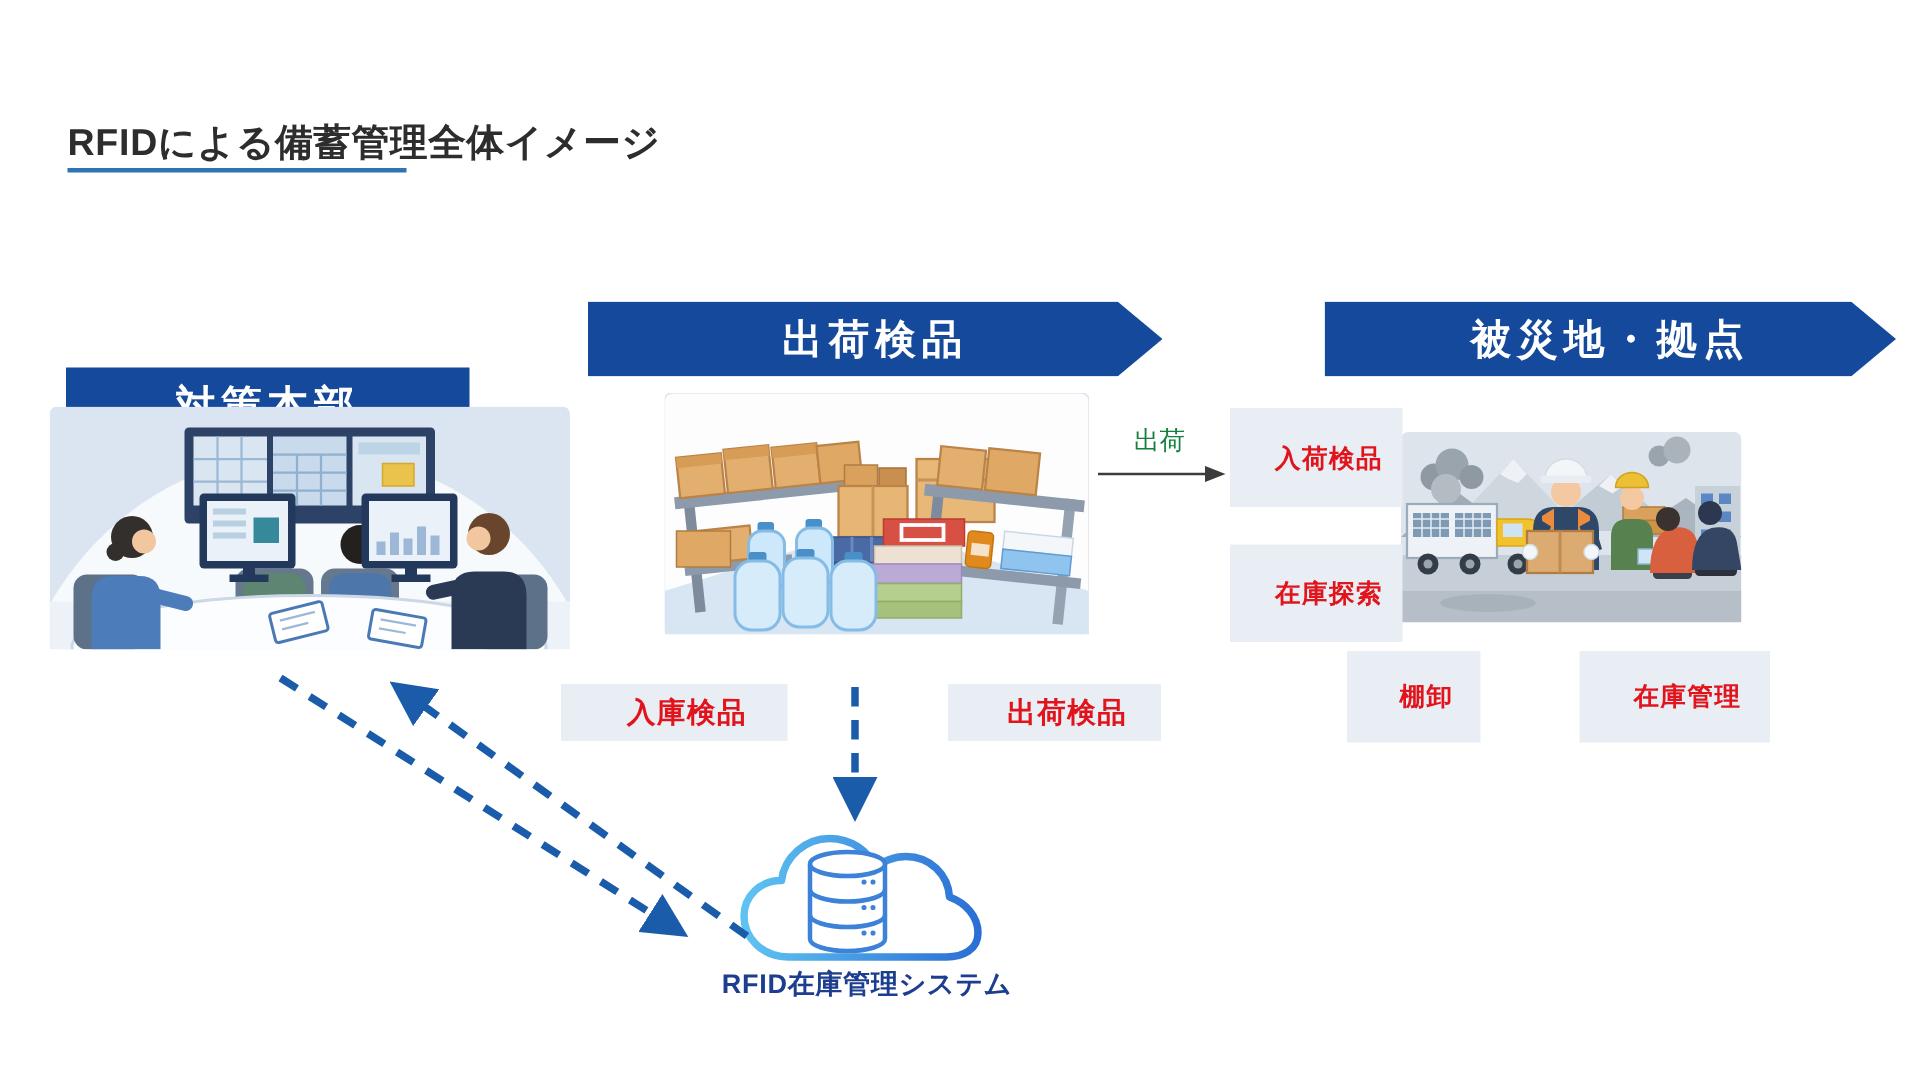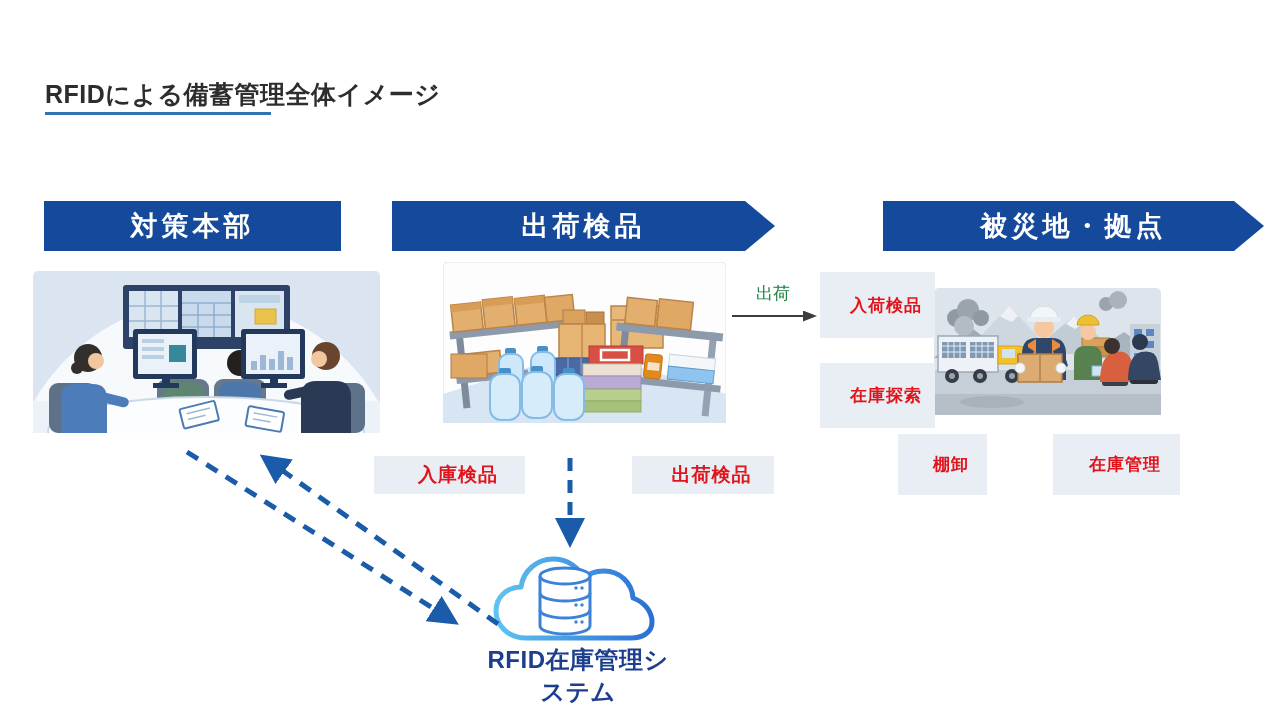--- a/index.html
+++ b/index.html
@@ -20,21 +20,21 @@
   .banner{
     top:201px;height:50px;background:#14499b;display:flex;
     align-items:center;justify-content:center;
   }
   .banner span{
     color:#ffffff;font-weight:bold;font-size:27px;letter-spacing:4px;
   }
   .banner-arrow{
     clip-path:polygon(0 0,calc(100% - 30px) 0,100% 50%,calc(100% - 30px) 100%,0 100%);
   }
-  .banner-hq{left:44px;width:297px;}
+  .banner-hq{left:44px;width:269px;margin-top:44px;}
   .banner-warehouse{left:392px;width:383px;}
   .banner-site{left:883px;width:381px;}
   
   .task-box{
     background:#e9edf4;display:flex;align-items:center;justify-content:center;padding-left:17px;
   }
   .task-box span{color:#e1141c;font-weight:bold;}
   .wh-task span{font-size:19px;letter-spacing:1px;}
   .site-task span{font-size:17px;letter-spacing:1px;}
   .box-inbound{left:374px;top:456px;width:134px;height:38px;}
@@ -44,21 +44,21 @@
   .box-stocktake{left:898px;top:434px;width:72px;height:61px;}
   .box-inventory{left:1053px;top:434px;width:110px;height:61px;}
   
   .ship-label{
     left:738px;top:282px;width:70px;text-align:center;
     font-size:17px;color:#15803d;
   }
   
   .cloud-label{
     left:477px;top:644px;width:202px;text-align:center;
-    font-size:24px;font-weight:bold;color:#1d3e8f;letter-spacing:0.5px;
+    font-size:18px;font-weight:bold;color:#1d3e8f;letter-spacing:0.5px;
   }
   .illu-wrap{overflow:hidden;}
   .arrows-overlay{left:0;top:0;width:1280px;height:720px;pointer-events:none;}
 </style>
 </head>
 <body>
 
 <div class="slide">
 
   <h1 class="abs title">RFIDによる備蓄管理全体イメージ</h1>

